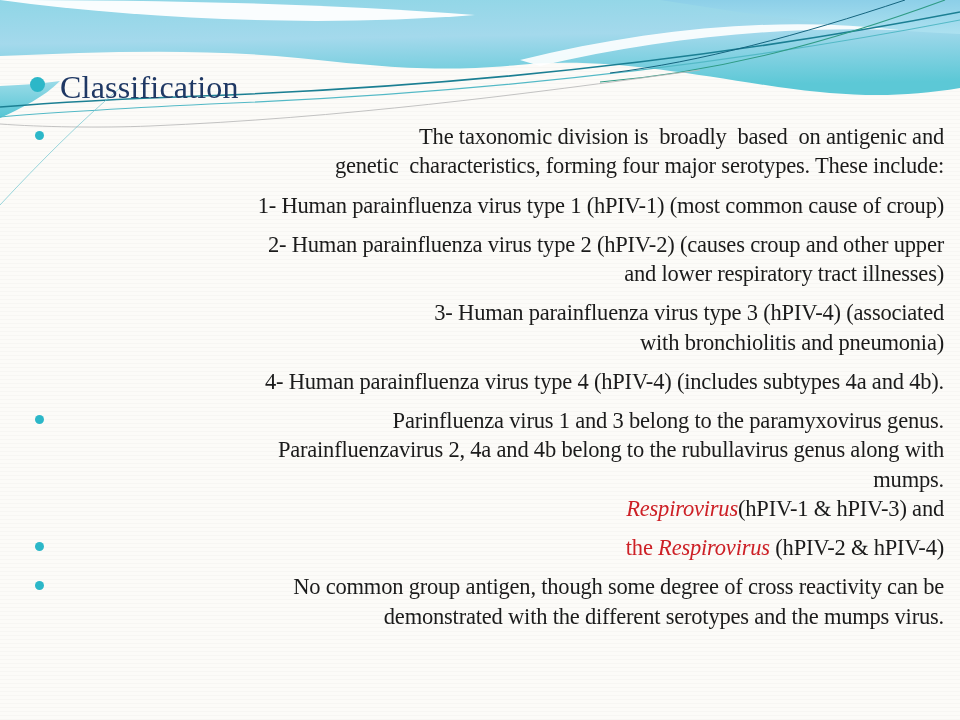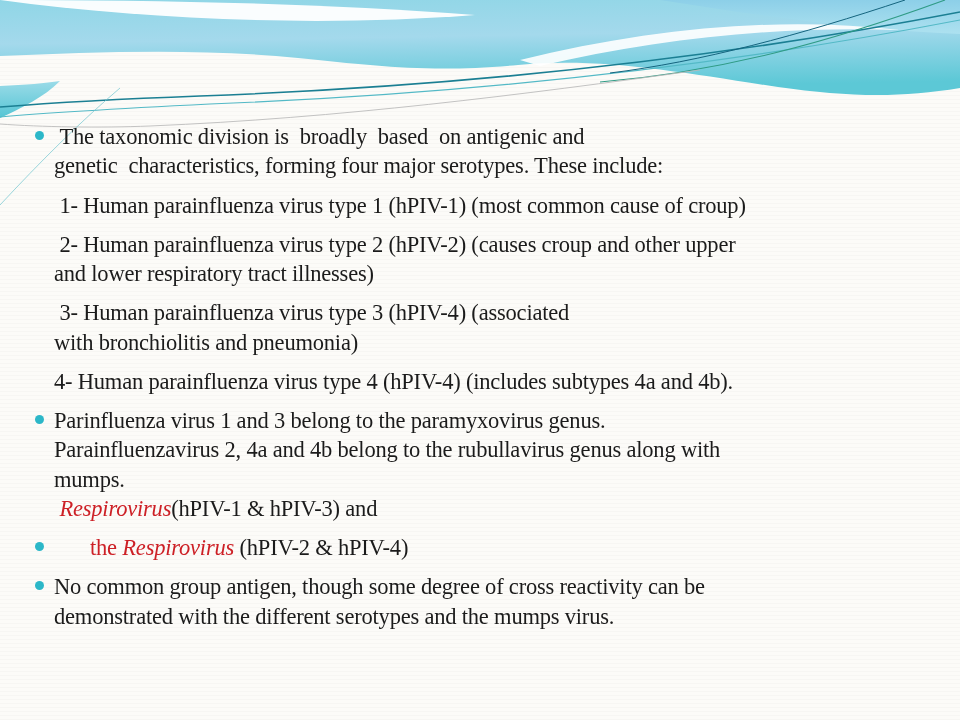--- a/index.html
+++ b/index.html
@@ -21,21 +21,21 @@
   .title-dot{
     width:15px;height:15px;border-radius:50%;
     background:var(--accent,#2cb7c8);
     margin:9px 15px 0 2px;flex:0 0 auto;
   }
   h1.page-title{
     margin:0;font-weight:normal;font-size:32px;line-height:1.2;
     color:var(--title,#1f3864);letter-spacing:0.2px;
   }
   .content{
-    position:absolute;top:122px;left:28px;right:16px;z-index:2;
+    position:absolute;top:122px;left:28px;right:16px;z-index:2;text-align:right;
   }
   .para{
     position:relative;
     padding-left:26px;
     margin:0 0 10px 0;
     font-size:22.5px;line-height:1.3;
     color:var(--text,#1b1b1b);
     letter-spacing:-0.2px;
   }
   .dot{
@@ -81,20 +81,24 @@
     <path fill="url(#gWedge)" d="M0,86 C26,85 45,83 60,81 C44,97 22,108 0,118 Z"></path>
 
     <path fill="none" stroke="#1b7f93" stroke-width="1.6" d="M960,12 C680,66 420,88 200,96 C120,99 50,103 0,107"></path>
     <path fill="none" stroke="#53b9c6" stroke-width="1.1" d="M960,20 C680,74 420,96 210,104 C130,108 55,112 0,117"></path>
     <path fill="none" stroke="#2f9b85" stroke-width="1.1" d="M945,0 C830,42 720,72 600,82"></path>
     <path fill="none" stroke="#14647e" stroke-width="1" d="M905,0 C800,35 700,62 610,73"></path>
     <path fill="none" stroke="#b9b9b9" stroke-width="1" opacity="0.85" d="M700,70 C520,95 340,118 150,126 C100,128 40,127 0,124"></path>
     <path fill="none" stroke="#6fc5cf" stroke-width="1" opacity="0.7" d="M120,88 C80,122 40,162 0,205"></path>
   </svg>
 
+  <div class="title-row">
+    <span class="title-dot"></span>
+    <h1 class="page-title">Classification</h1>
+  </div>
 
   <div class="content" id="content">
       <div class="para"><span class="dot"></span><span class="runs"><span> The taxonomic division is  broadly  based  on antigenic and
 genetic  characteristics, forming four major serotypes. These include:</span></span></div>
       <div class="para"><span class="runs"><span> 1- Human parainfluenza virus type 1 (hPIV-1) (most common cause of croup)</span></span></div>
       <div class="para"><span class="runs"><span> 2- Human parainfluenza virus type 2 (hPIV-2) (causes croup and other upper
 and lower respiratory tract illnesses)</span></span></div>
       <div class="para"><span class="runs"><span> 3- Human parainfluenza virus type 3 (hPIV-4) (associated
 with bronchiolitis and pneumonia)</span></span></div>
       <div class="para"><span class="runs"><span>4- Human parainfluenza virus type 4 (hPIV-4) (includes subtypes 4a and 4b).</span></span></div>

